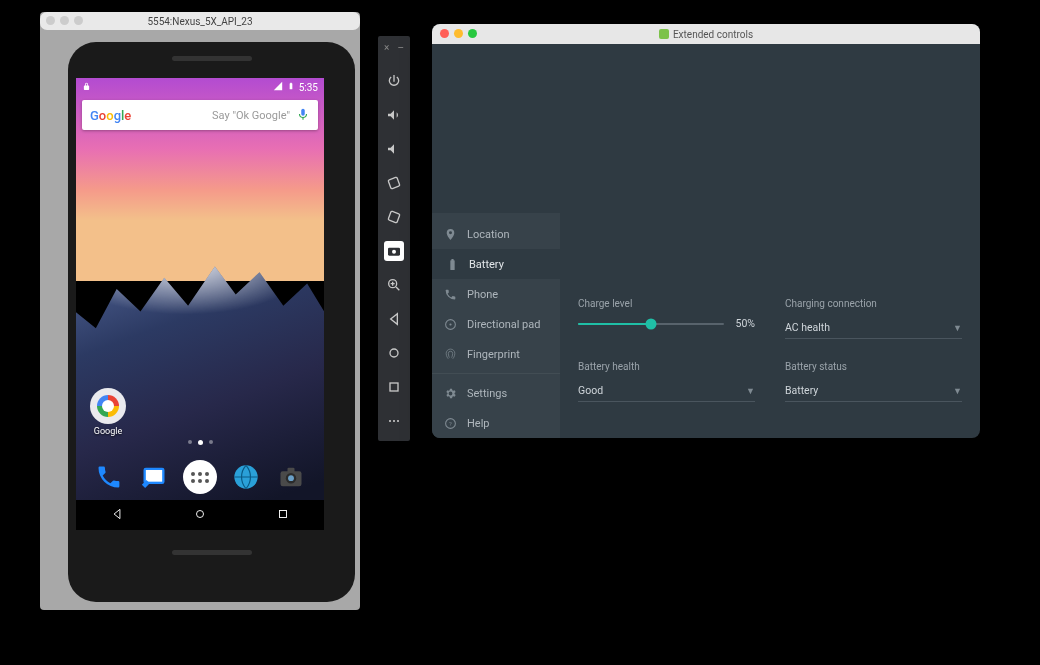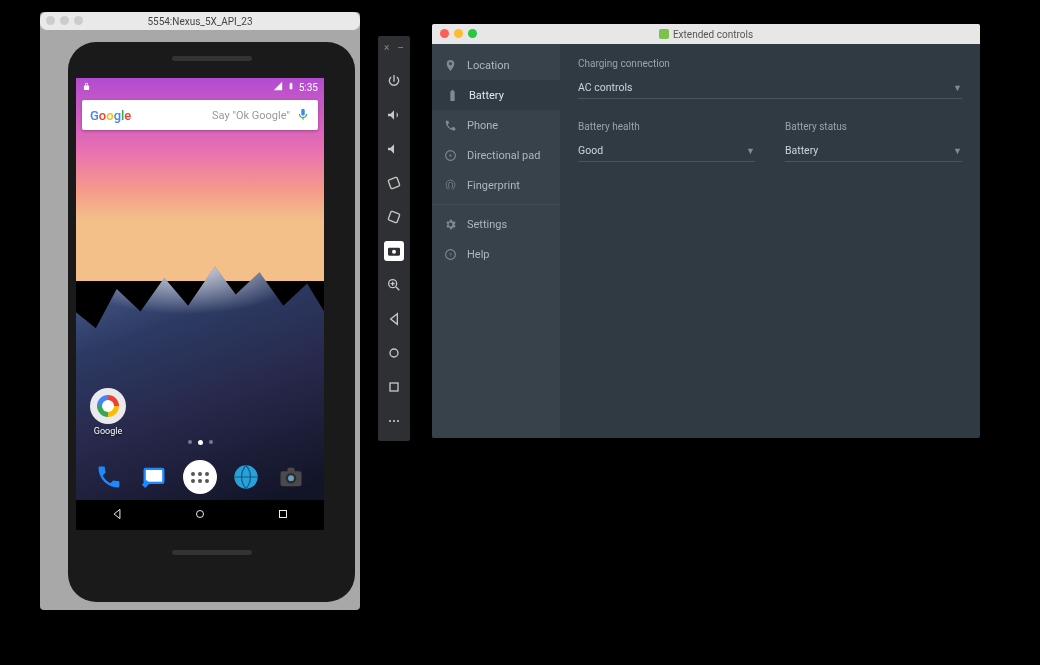--- a/index.html
+++ b/index.html
@@ -55,27 +55,27 @@
   .navbar svg { width:14px; height:14px; stroke:#fff; fill:none; stroke-width:1.6; }
 
   
   .side-toolbar { position:absolute; left:378px; top:36px; width:32px; background:#2e3034; border-radius:2px; padding:6px 0 10px; display:flex; flex-direction:column; align-items:center; gap:14px; box-shadow:0 4px 14px rgba(0,0,0,.6); }
   .side-toolbar .top-row { display:flex; gap:8px; color:#888; font-size:10px; margin-bottom:4px;}
   .tb-btn { width:20px; height:20px; display:flex; align-items:center; justify-content:center; color:#c7c7c7; cursor:pointer; }
   .tb-btn svg { width:16px; height:16px; fill:currentColor; }
   .tb-btn.camera { background:#fff; color:#2e3034; border-radius:3px; padding:2px; }
 
   
-  .ext-window { position:absolute; left:432px; top:24px; width:548px; height:414px; background:#2f3a42; border-radius:2px; box-shadow:0 8px 28px rgba(0,0,0,.6); overflow:hidden; }
+  .ext-window { position:absolute; left:432px; top:24px; width:548px; height:414px; background:#2f3a42; border-radius:8px; box-shadow:0 8px 28px rgba(0,0,0,.6); overflow:hidden; }
   .ext-titlebar { height:20px; background:#e7e7e7; display:flex; align-items:center; justify-content:center; font-size:10px; color:#555; position:relative; }
   .ext-titlebar .mac-dots { left:8px; top:5px; }
   .ext-titlebar .mac-dot.r{background:#ff5f57}.ext-titlebar .mac-dot.y{background:#febc2e}.ext-titlebar .mac-dot.g{background:#28c840}
   .ext-titlebar .ticon { width:10px;height:10px;background:#7cc24a;border-radius:2px;margin-right:4px; }
 
-  .ext-body { display:flex; height:calc(100% - 20px); }
+  .ext-body { display:flex; height:calc(100% - 20px);align-items:flex-end; }
   .ext-sidebar { width:128px; background:#37424a; display:flex; flex-direction:column; padding-top:6px; }
   .ext-item { display:flex; align-items:center; gap:10px; height:30px; padding:0 12px; color:#aeb6bc; font-size:11px; cursor:pointer; }
   .ext-item svg { width:13px; height:13px; fill:#7f8a92; }
   .ext-item.active { background:#2f3a42; color:#e2e6e9; border-left:2px solid #2f3a42; }
   .ext-sep { height:1px; background:rgba(255,255,255,.06); margin:4px 0; }
 
   .ext-content { flex:1; padding:14px 18px; color:#cfd5da; font-size:10.5px; }
   .row { display:flex; gap:30px; margin-bottom:22px; }
   .field { flex:1; display:flex; flex-direction:column; gap:8px; }
   .field-label { color:#9aa3aa; font-size:10px; }
@@ -327,23 +327,33 @@
             <circle cx="12" cy="12" r="9" fill="none" stroke="#7f8a92" stroke-width="2"></circle>
             <text x="12" y="16" text-anchor="middle" font-size="11" fill="#7f8a92">?</text>
           </svg>
         <span>Help</span>
       </div>
     </div>
 
     <div class="ext-content">
       <div class="row">
         <div class="field">
+          <span class="field-label">Charge level</span>
+          <div class="slider-wrap">
+            <div class="slider">
+              <div class="slider-fill" style="width:50%"></div>
+              <div class="slider-thumb" style="left:50%"></div>
+            </div>
+            <span>50%</span>
+          </div>
+        </div>
+        <div class="field">
           <span class="field-label">Charging connection</span>
           <div class="select">
-            <span>AC controls</span>
+            <span>AC health</span>
             <span class="chev">▼</span>
           </div>
         </div>
       </div>
       <div class="row">
         <div class="field">
           <span class="field-label">Battery health</span>
           <div class="select">
             <span>Good</span>
             <span class="chev">▼</span>

